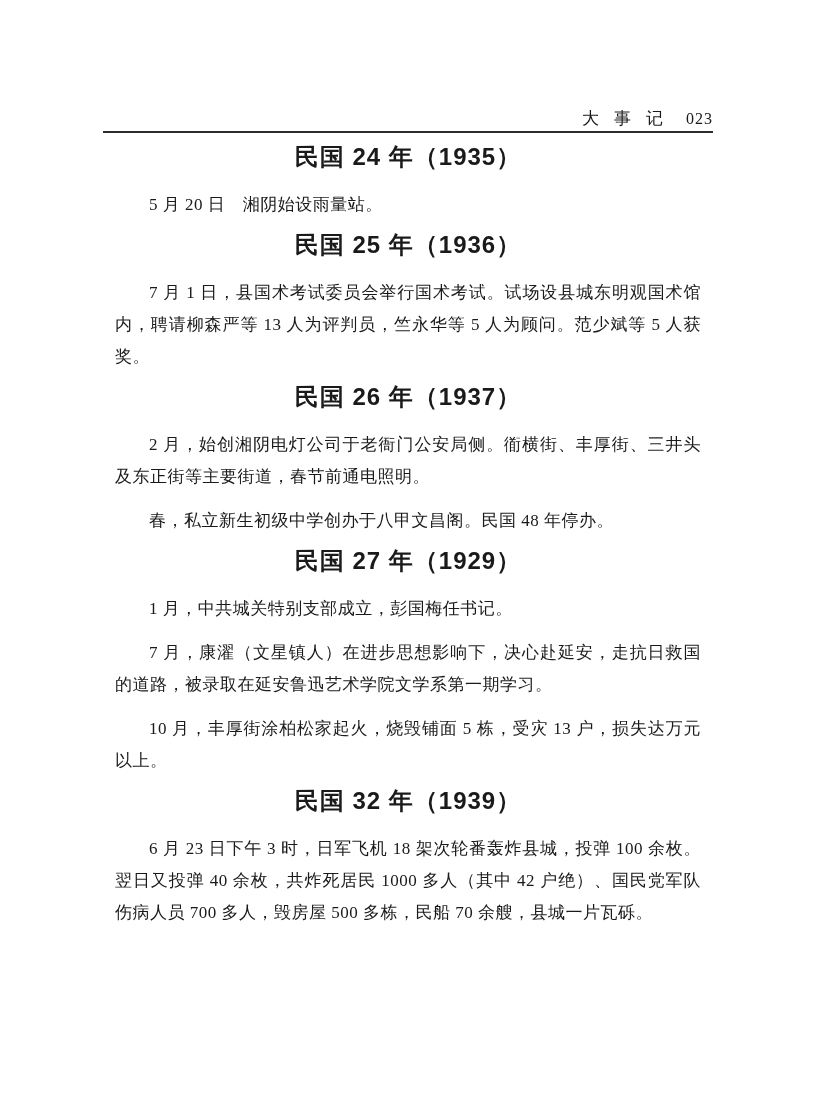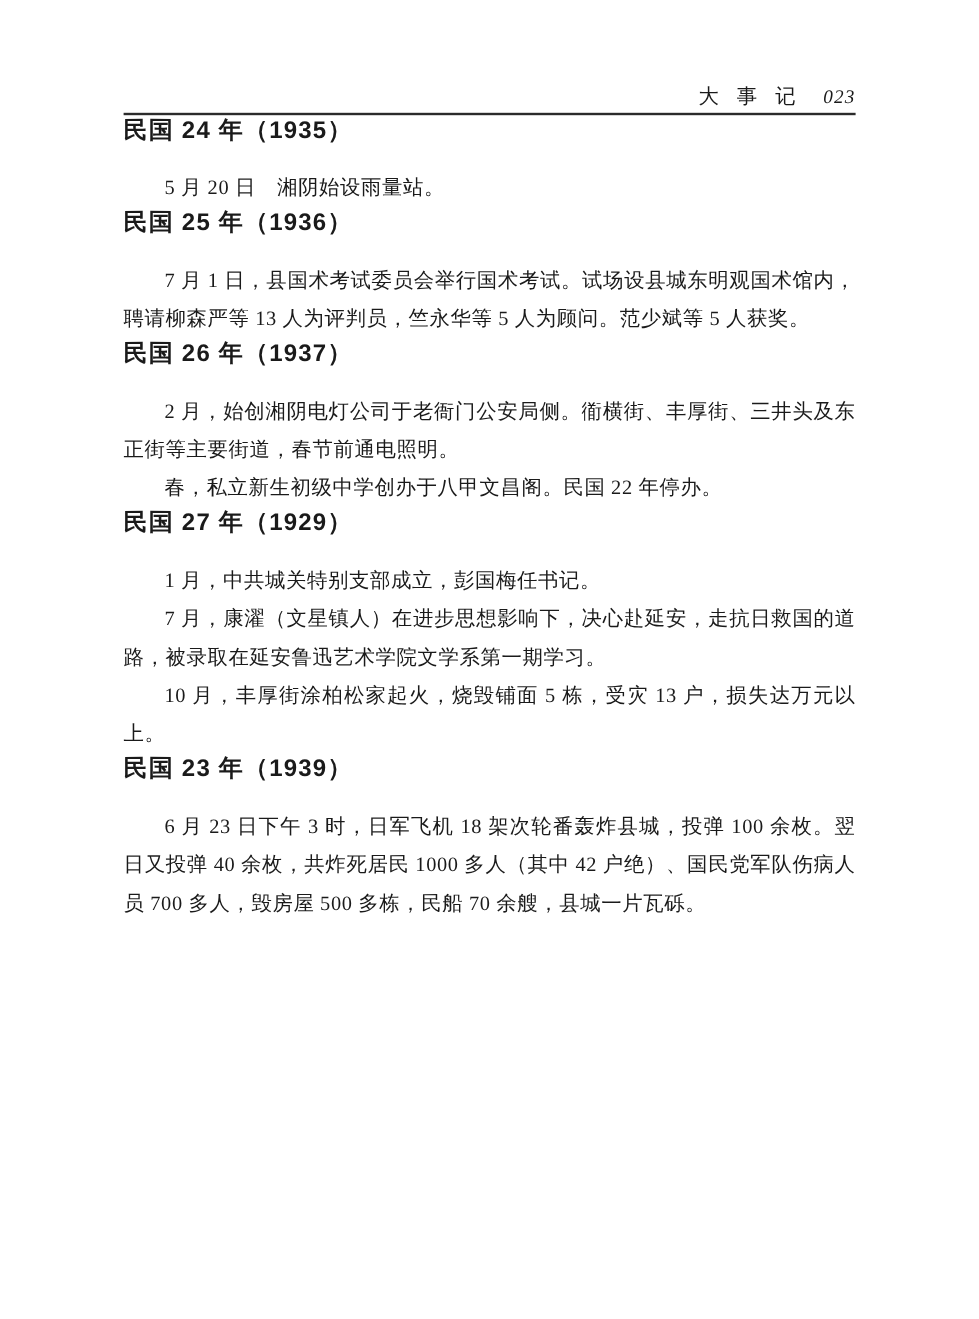--- a/index.html
+++ b/index.html
@@ -17,56 +17,55 @@
     font-family: "Liberation Serif", "DejaVu Serif", serif;
     box-sizing: border-box;
   }
   .content {
     margin: 0 103px;
     width: 610px;
     box-sizing: border-box;
   }
   
   .running-head {
-    padding-top: 72px;
+    padding-top: 110px;
     display: flex;
     justify-content: flex-end;
     align-items: baseline;
     gap: 8px;
     font-size: 17px;
     line-height: 18px;
   }
   .running-head .title {
     letter-spacing: 15px;
   }
   .running-head .pageno {
     font-size: 16px;
     letter-spacing: 1px;
-    font-style: italic;
   }
   .head-rule {
     border: none;
     border-top: 2px solid #2b2b2b;
     margin: 3px 0 0 0;
   }
   
   h2.section-heading {
     font-family: "Liberation Sans", "DejaVu Sans", sans-serif;
     font-weight: bold;
-    font-size: 20px;
+    font-size: 24px;
     line-height: 24px;
-    text-align: left;
-    margin: 1px 0 20px 0;
+    text-align: center;
+    margin: 12px 0 20px 0;
     letter-spacing: 1px;
   }
   
   p.para {
     font-size: 17px;
     line-height: 32px;
-    margin: 0;
+    margin: 12px;
     text-align: justify;
     text-indent: 2em;
     letter-spacing: 0.5px;
   }
 </style>
 </head>
 <body>
 
 <div class="page">
   <div class="content">
@@ -83,29 +82,29 @@
     </section>
 
     <section>
       <h2 class="section-heading">民国 25 年（1936）</h2>
       <p class="para">7 月 1 日，县国术考试委员会举行国术考试。试场设县城东明观国术馆内，聘请柳森严等 13 人为评判员，竺永华等 5 人为顾问。范少斌等 5 人获奖。</p>
     </section>
 
     <section>
       <h2 class="section-heading">民国 26 年（1937）</h2>
       <p class="para">2 月，始创湘阴电灯公司于老衙门公安局侧。衜横街、丰厚街、三井头及东正街等主要街道，春节前通电照明。</p>
-      <p class="para">春，私立新生初级中学创办于八甲文昌阁。民国 22 年停办。</p>
+      <p class="para">春，私立新生初级中学创办于八甲文昌阁。民国 48 年停办。</p>
     </section>
 
     <section>
       <h2 class="section-heading">民国 27 年（1929）</h2>
       <p class="para">1 月，中共城关特别支部成立，彭国梅任书记。</p>
       <p class="para">7 月，康濯（文星镇人）在进步思想影响下，决心赴延安，走抗日救国的道路，被录取在延安鲁迅艺术学院文学系第一期学习。</p>
       <p class="para">10 月，丰厚街涂柏松家起火，烧毁铺面 5 栋，受灾 13 户，损失达万元以上。</p>
     </section>
 
     <section>
-      <h2 class="section-heading">民国 23 年（1939）</h2>
+      <h2 class="section-heading">民国 32 年（1939）</h2>
       <p class="para">6 月 23 日下午 3 时，日军飞机 18 架次轮番轰炸县城，投弹 100 余枚。翌日又投弹 40 余枚，共炸死居民 1000 多人（其中 42 户绝）、国民党军队伤病人员 700 多人，毁房屋 500 多栋，民船 70 余艘，县城一片瓦砾。</p>
     </section>
 
   </div>
 </div>
 
 </body></html>

